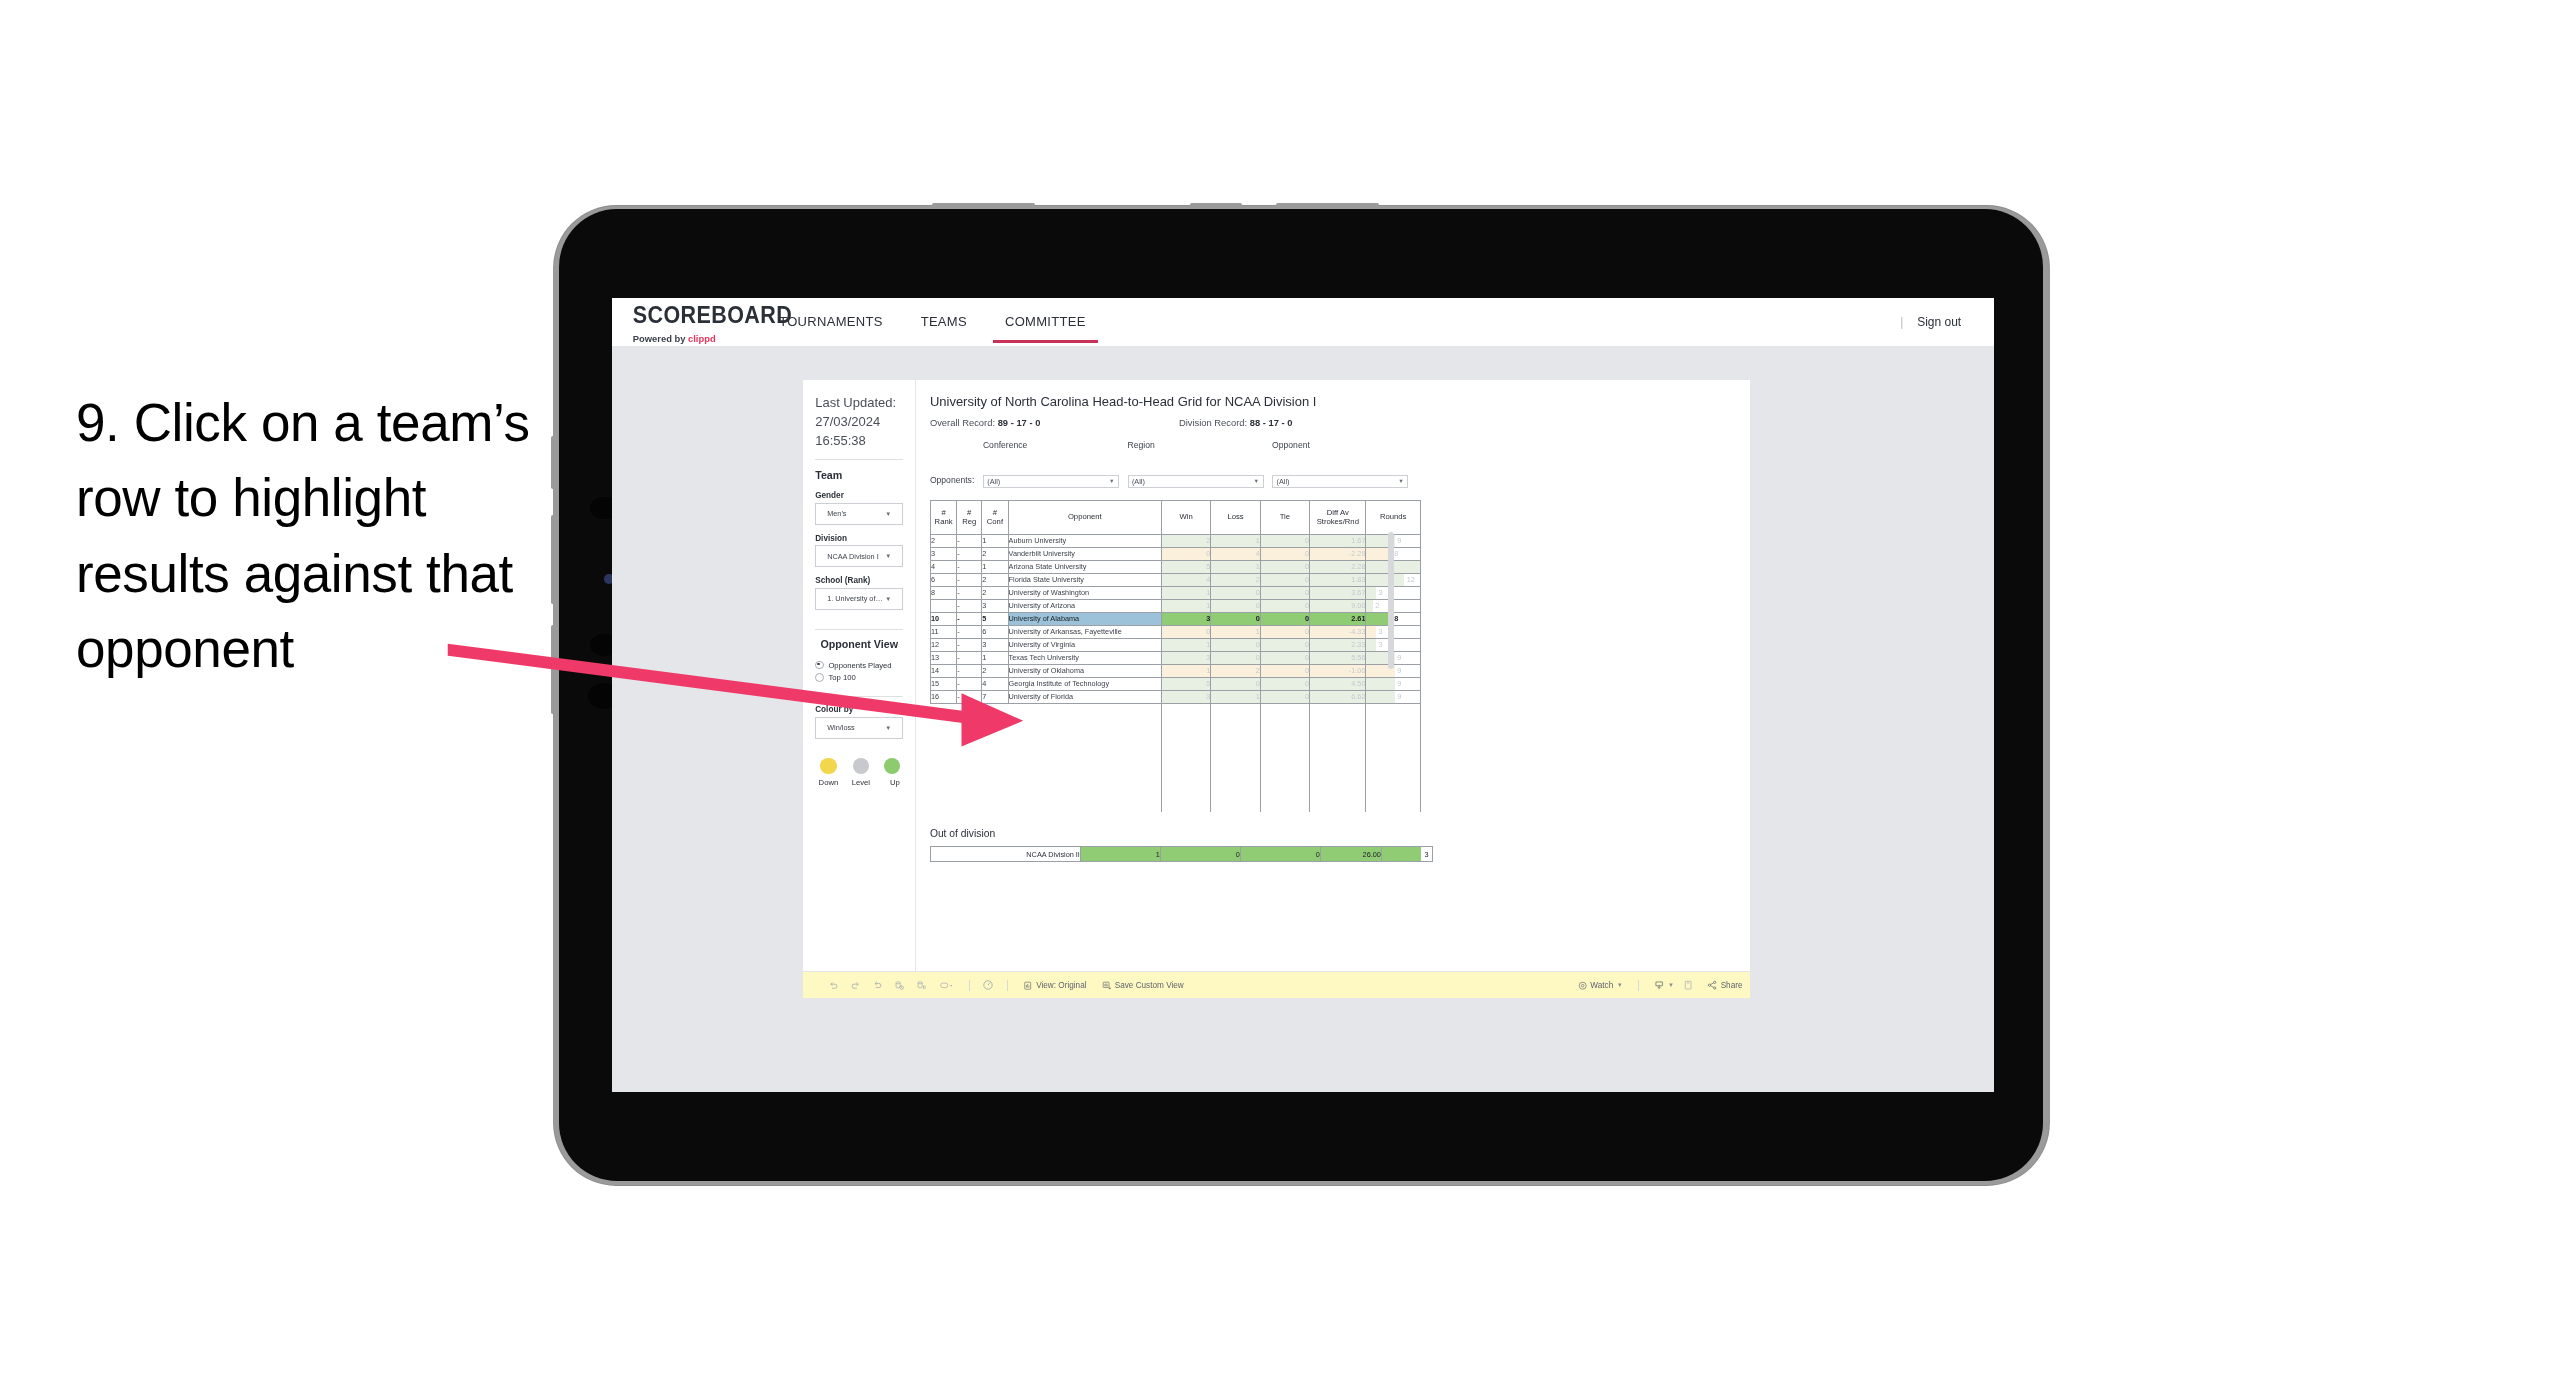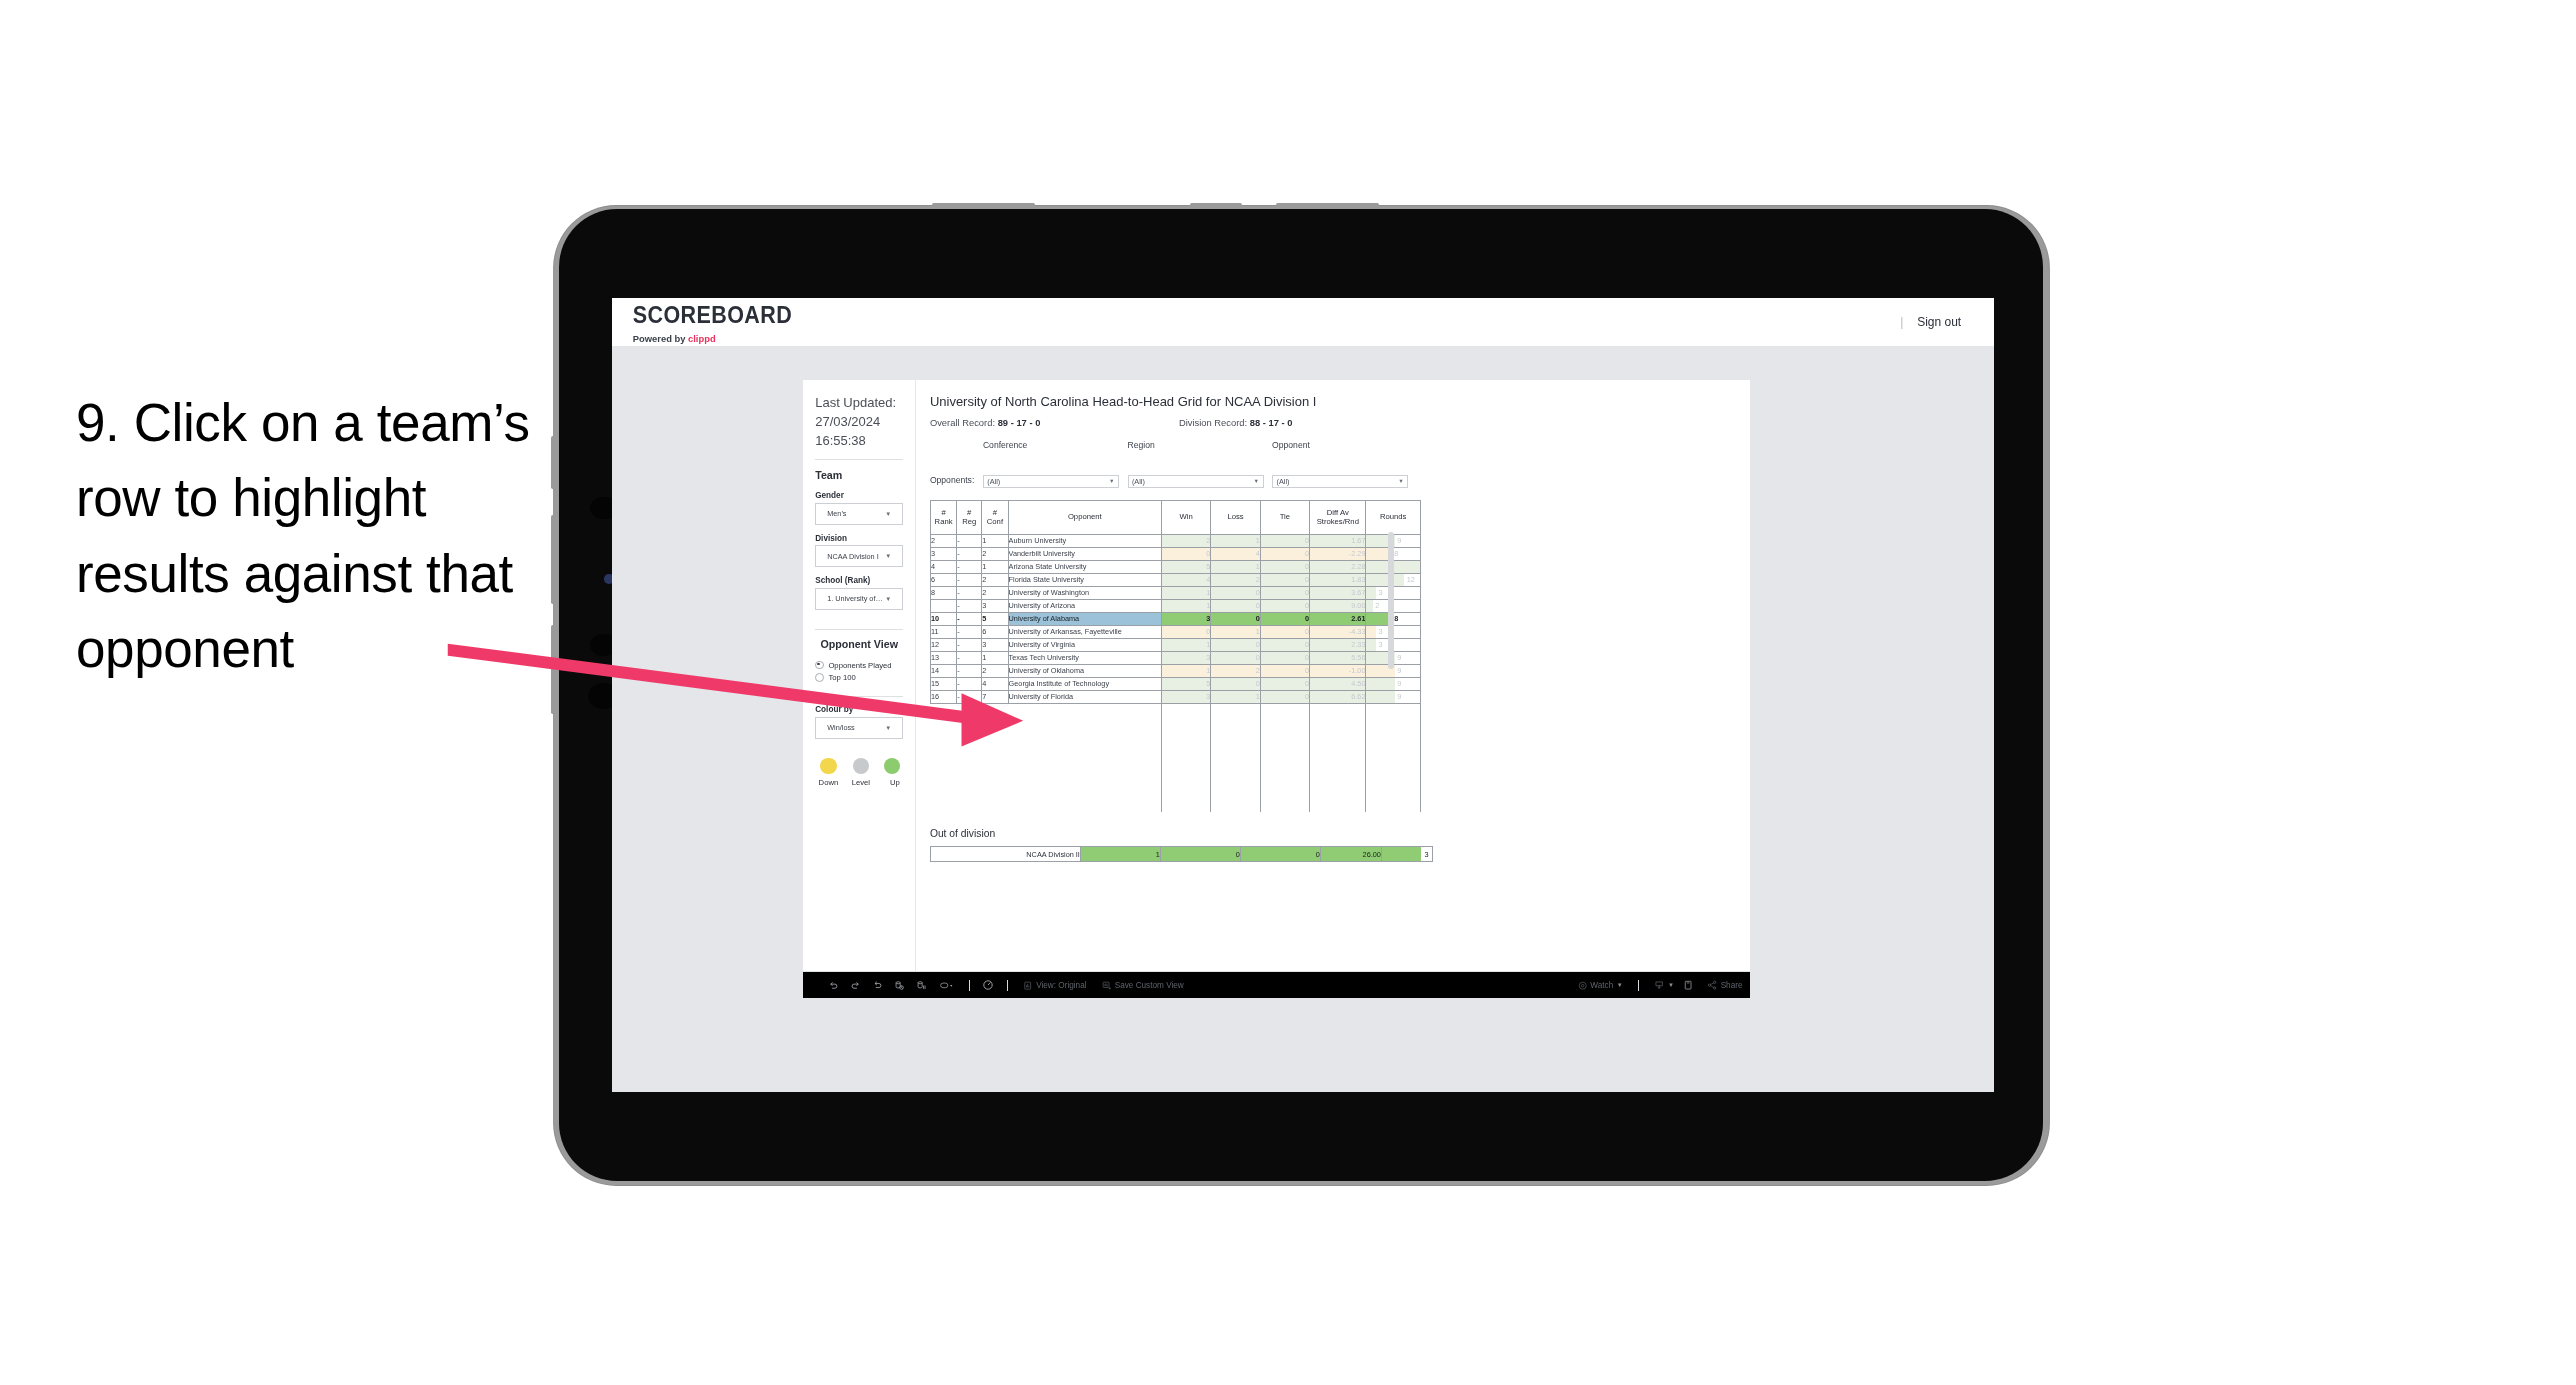--- a/index.html
+++ b/index.html
@@ -439,21 +439,21 @@
     padding-right: 4.3px;
     color: #1b1f24;
     background: #8fcc74;
   }
   td.ood-rnd { position: relative; padding: 0; background: #ffffff; }
 
   
   #toolbar {
     height: 26px;
     border-top: 0.9px solid #e2e4e8;
-    background: #000000;
+    background: #fef9c3;
     display: flex;
     align-items: center;
     padding-left: 19px;
     gap: 0;
     font-size: 8.2px;
     color: #6f747b;
   }
   .tb-ico {
     width: 22px;
     height: 20.6px;
@@ -508,20 +508,25 @@
     <div class="bezel-dot" id="dot-3"></div>
 
     <div id="screen">
 
       <div id="app-header">
         <div id="logo-block">
           <div id="logo-word">SCOREBOARD</div>
           <div id="logo-sub"><span>Powered by </span><span class="brand">clippd</span></div>
         </div>
 
+        <div class="topnav">
+          <div class="topnav-item">TOURNAMENTS</div>
+          <div class="topnav-item">TEAMS</div>
+          <div class="topnav-item active">COMMITTEE</div>
+        </div>
 
         <div id="signout-wrap">
           <span id="signout-divider">|</span>
           <span>Sign out</span>
         </div>
       </div>
 
 
       <div id="canvas">
         <div id="viz">

